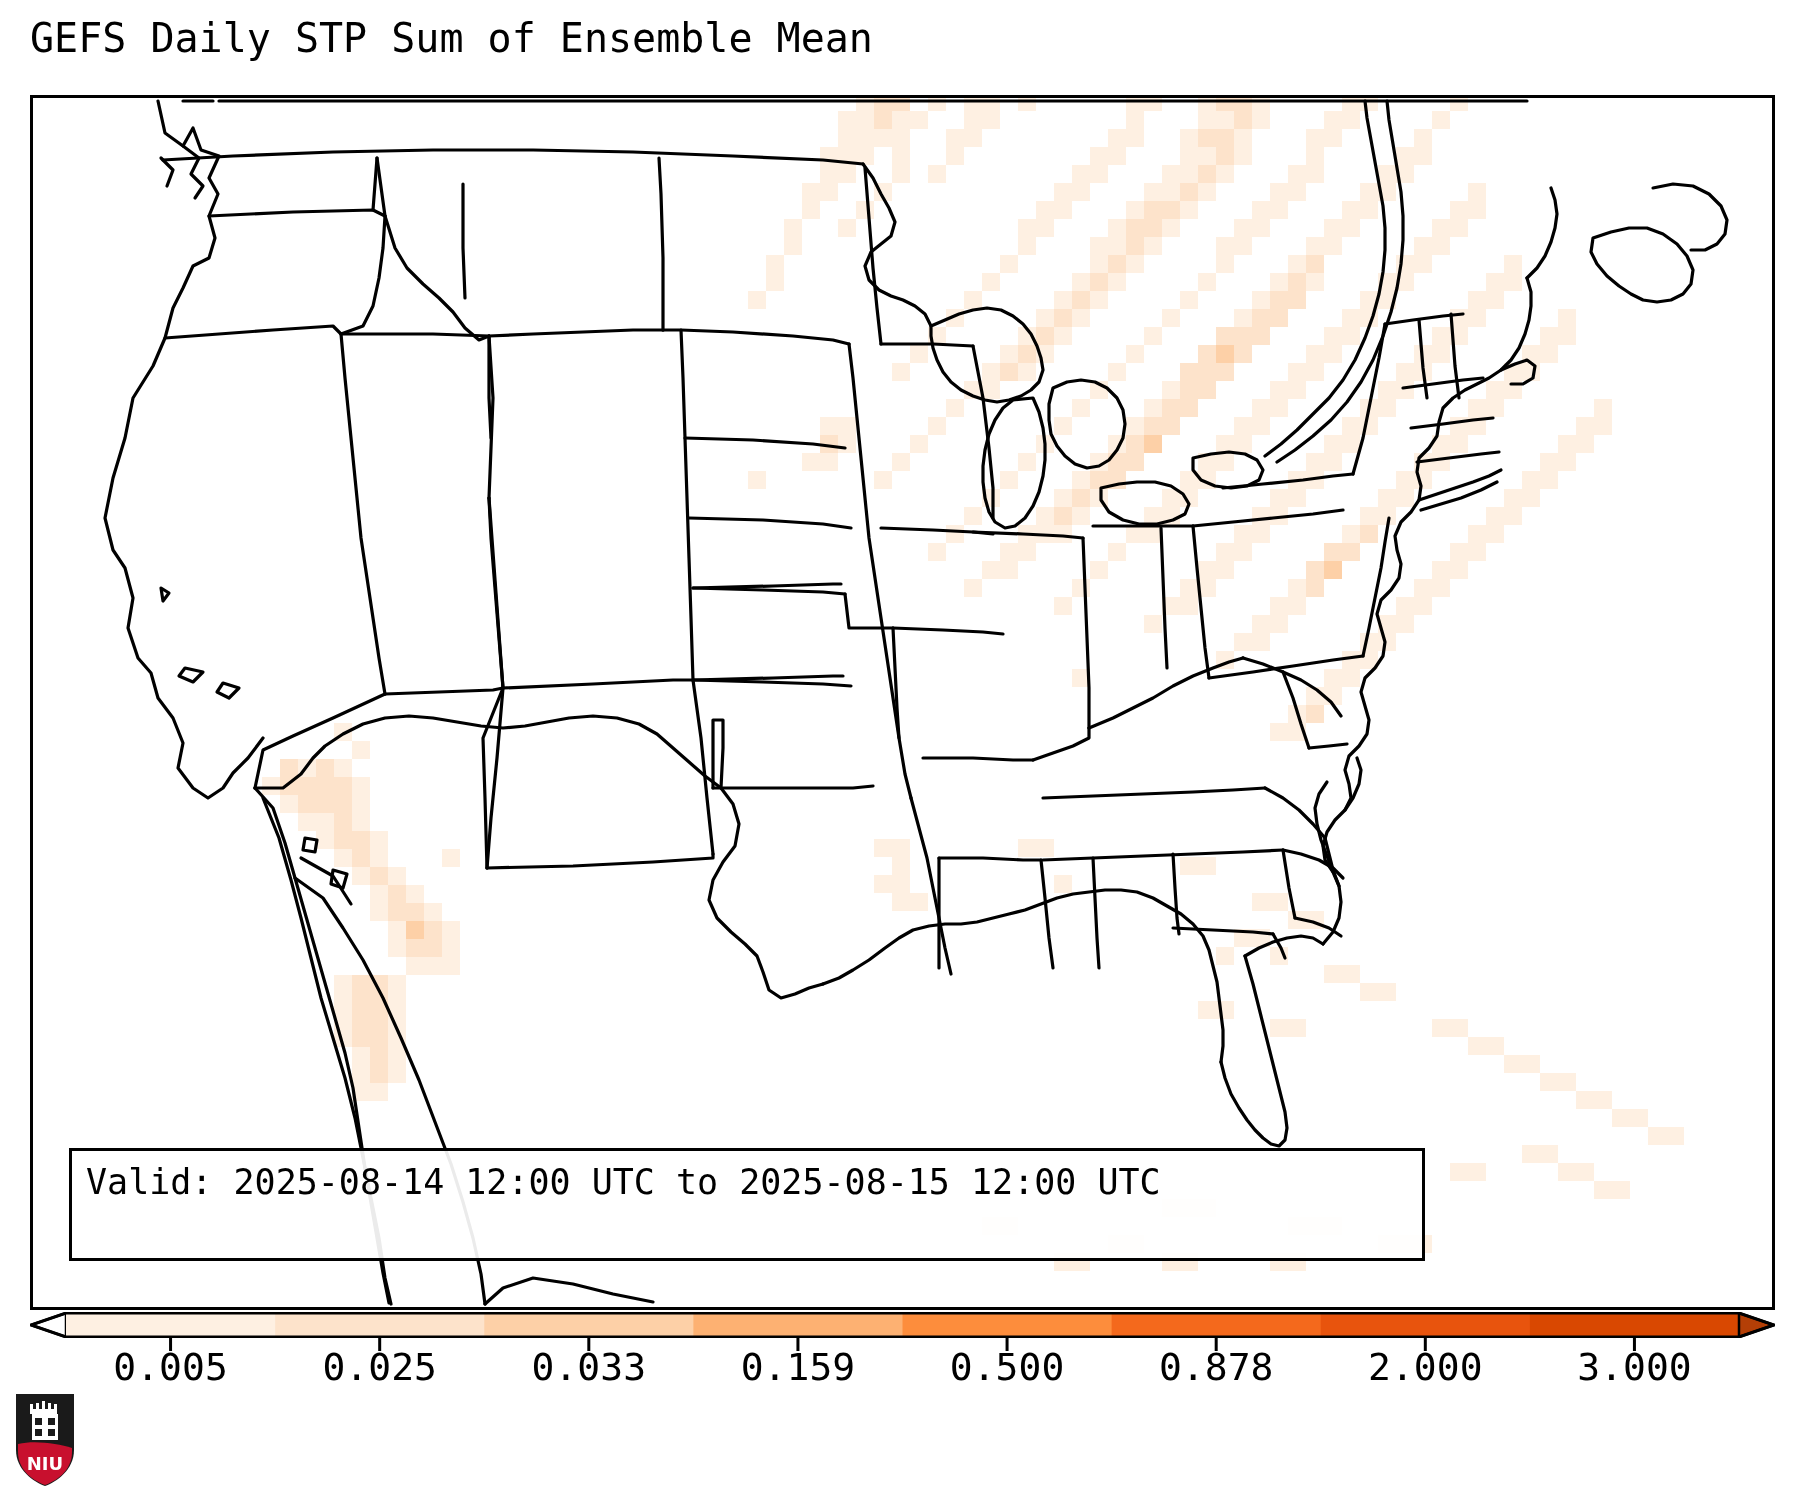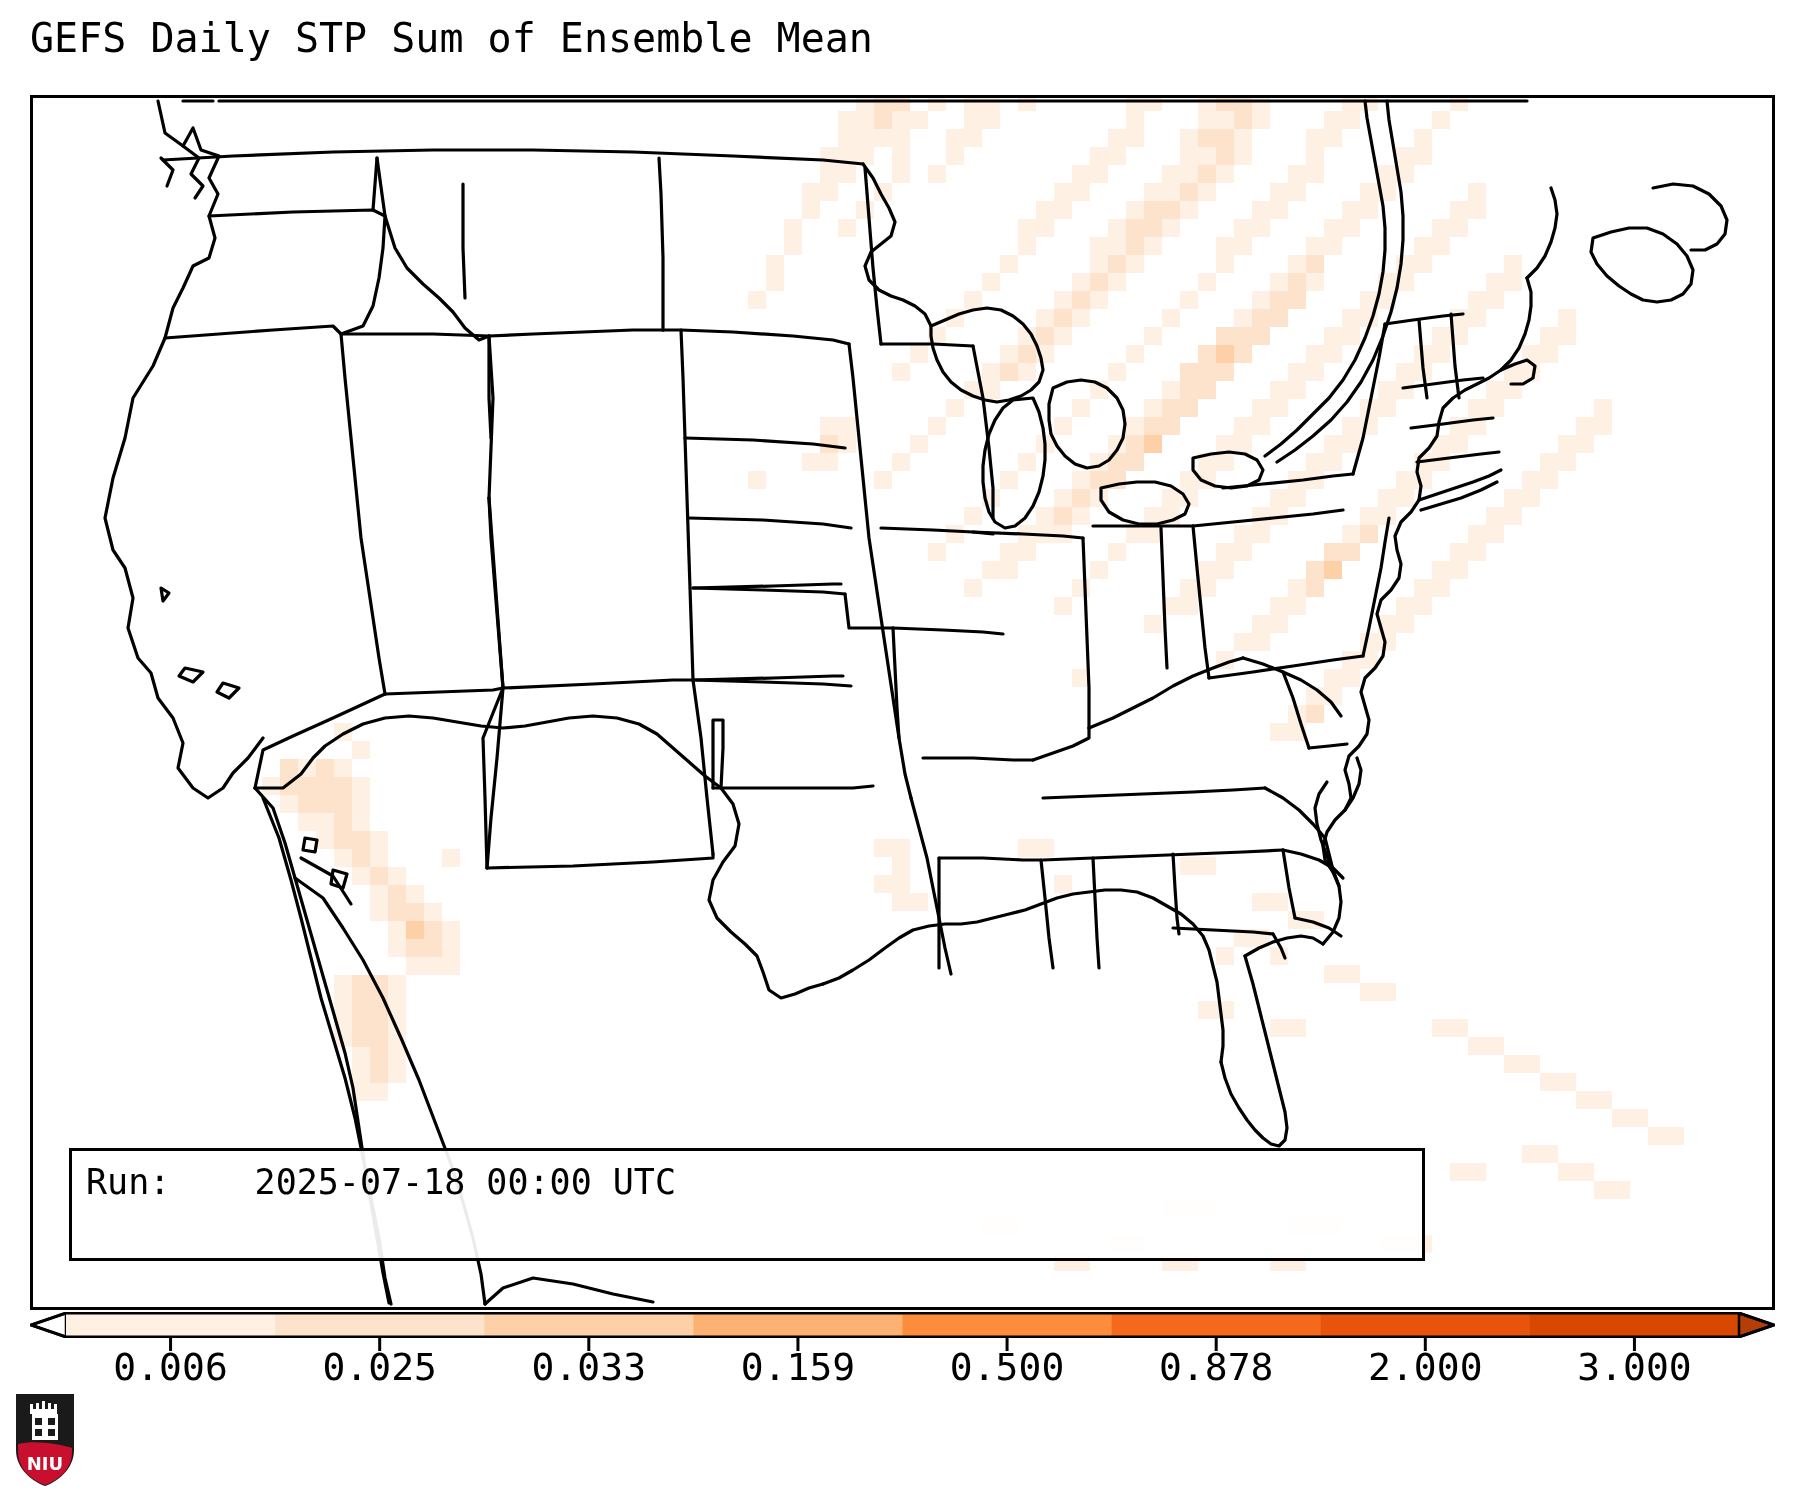--- a/index.html
+++ b/index.html
@@ -832,21 +832,21 @@
 
           <path d="M906,760 L906,800 L906,840 L906,870"></path>
 
           <path d="M860,530 L862,570 L864,610 L866,640"></path>
           <path d="M812,496 L816,530 L830,530 L860,530"></path>
         </g>
       </svg>
     </div>
 
     <div id="info-box" style="left:36px;top:1050px;">
-      <div class="info-line">Run:    2025-07-18 00:00 UTC</div>
+      <div class="info-line">Valid: 2025-08-14 12:00 UTC to 2025-08-15 12:00 UTC</div>
     </div>
   </div>
 
   <div id="cbar-wrap">
     <svg id="cbar-svg" width="1745" height="26" viewBox="0 0 1745 26">
         <polygon points="36,1 36,25 1,13" fill="#ffffff" stroke="#000" stroke-width="2.5"></polygon>
         <rect x="36" y="1" width="209.725" height="24" fill="#fef0e2"></rect>
         <rect x="245.125" y="1" width="209.725" height="24" fill="#fde3cb"></rect>
         <rect x="454.25" y="1" width="209.725" height="24" fill="#fdd0a7"></rect>
         <rect x="663.375" y="1" width="209.725" height="24" fill="#fdb172"></rect>
@@ -862,21 +862,21 @@
         <line x1="349.6875" y1="0" x2="349.6875" y2="13" stroke="#000" stroke-width="3"></line>
         <line x1="558.8125" y1="0" x2="558.8125" y2="13" stroke="#000" stroke-width="3"></line>
         <line x1="767.9375" y1="0" x2="767.9375" y2="13" stroke="#000" stroke-width="3"></line>
         <line x1="977.0625" y1="0" x2="977.0625" y2="13" stroke="#000" stroke-width="3"></line>
         <line x1="1186.1875" y1="0" x2="1186.1875" y2="13" stroke="#000" stroke-width="3"></line>
         <line x1="1395.3125" y1="0" x2="1395.3125" y2="13" stroke="#000" stroke-width="3"></line>
         <line x1="1604.4375" y1="0" x2="1604.4375" y2="13" stroke="#000" stroke-width="3"></line>
       </svg>
     </div>
   <div id="cbar-ticklabels">
-      <div class="ctick" style="left:170.5625px;">0.006</div>
+      <div class="ctick" style="left:170.5625px;">0.005</div>
       <div class="ctick" style="left:379.6875px;">0.025</div>
       <div class="ctick" style="left:588.8125px;">0.033</div>
       <div class="ctick" style="left:797.9375px;">0.159</div>
       <div class="ctick" style="left:1007.0625px;">0.500</div>
       <div class="ctick" style="left:1216.1875px;">0.878</div>
       <div class="ctick" style="left:1425.3125px;">2.000</div>
       <div class="ctick" style="left:1634.4375px;">3.000</div>
     </div>
 
   <svg id="niu-logo" viewBox="0 0 62 96">

